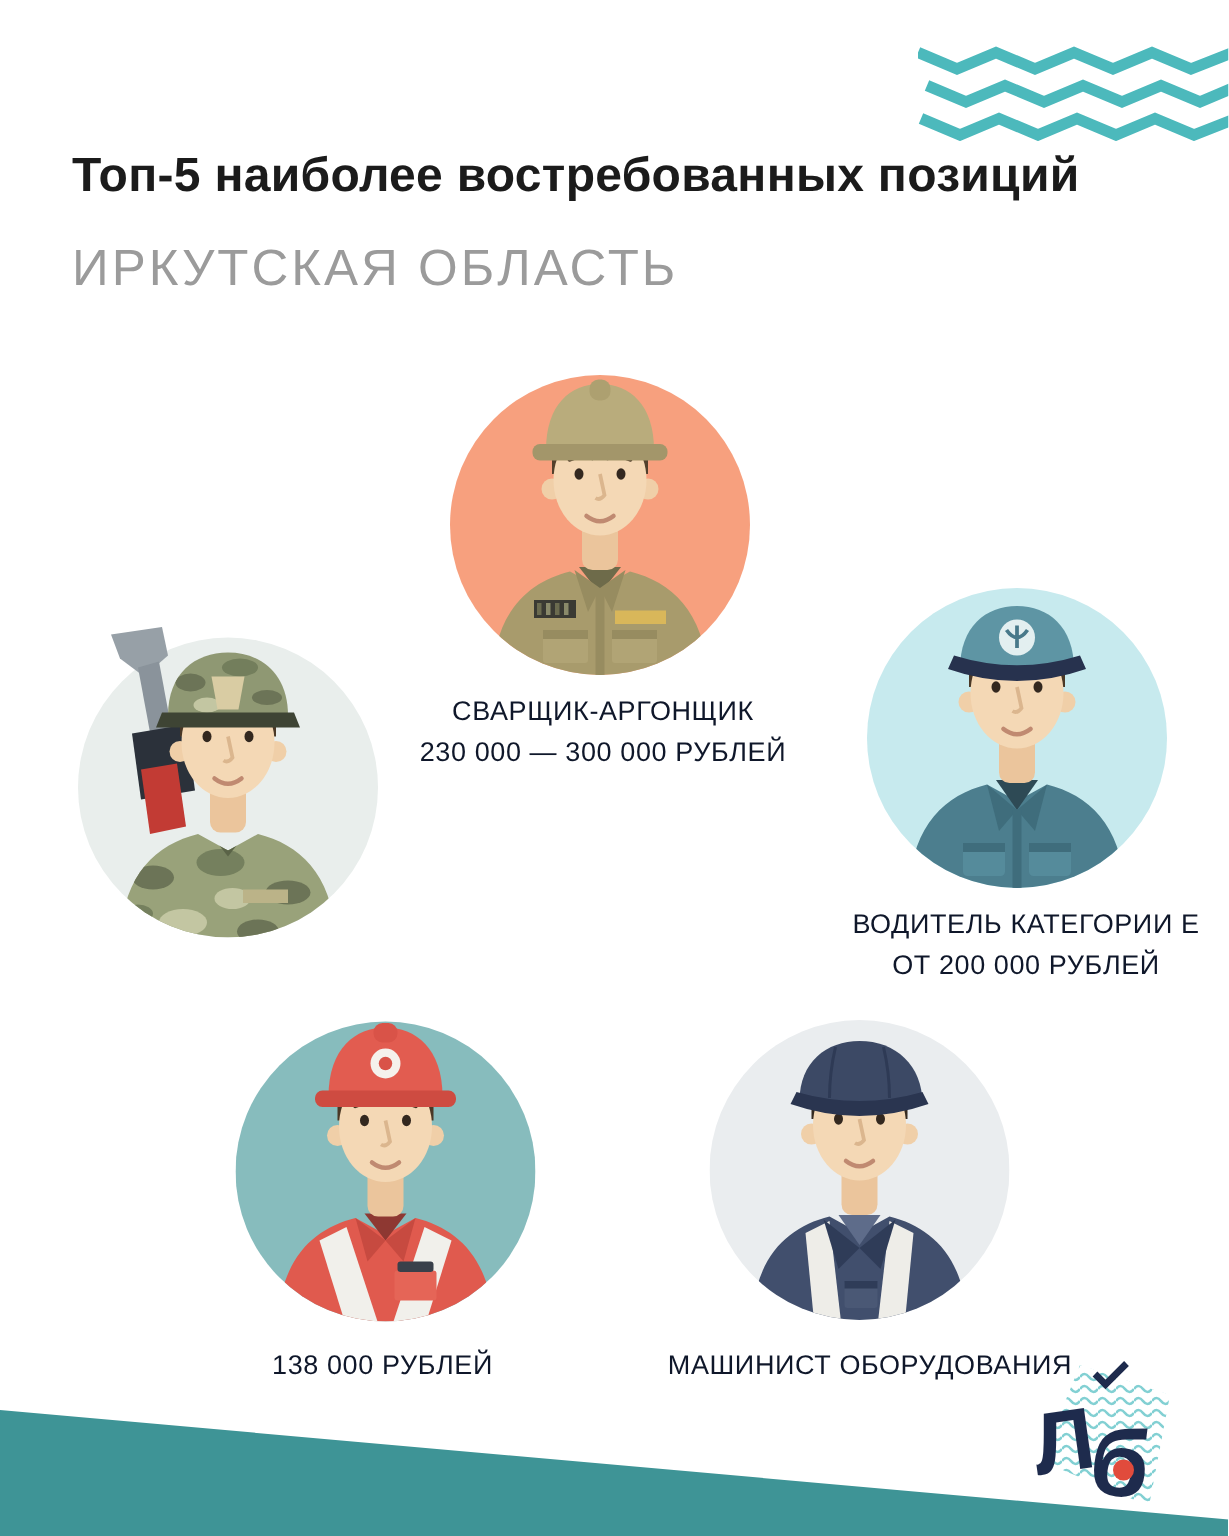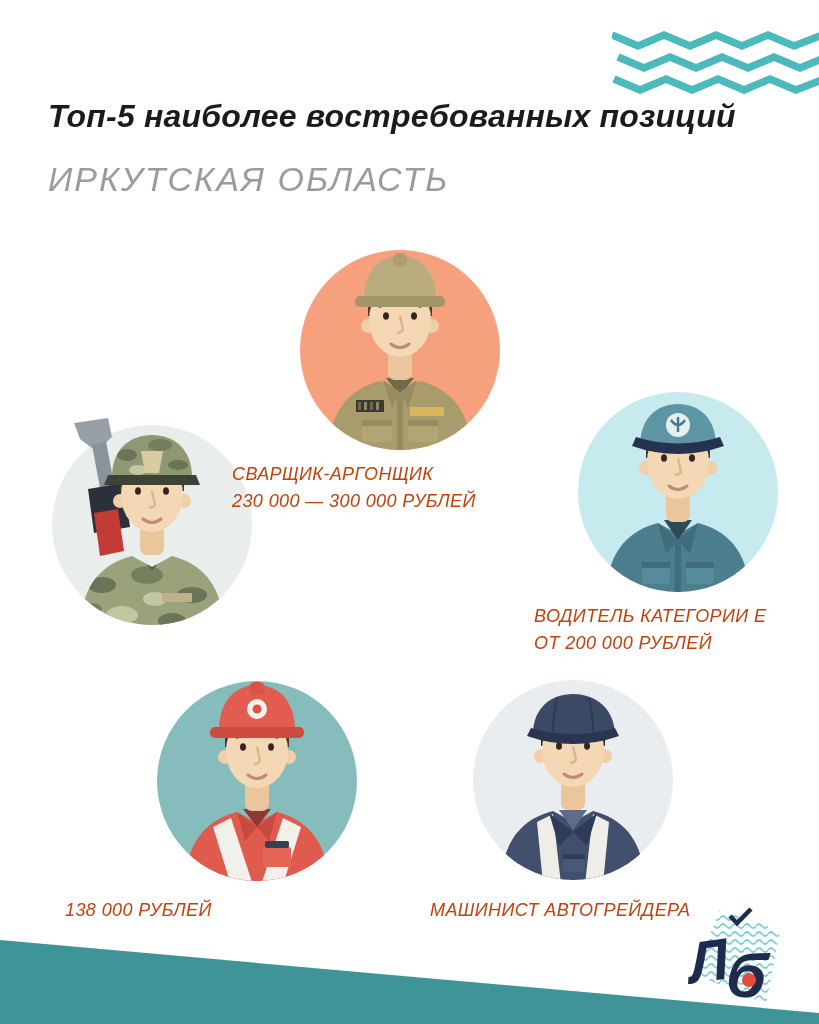--- a/index.html
+++ b/index.html
@@ -1,37 +1,37 @@
 <!DOCTYPE html>
 <html><head>
 <meta charset="utf-8">
 <style>
   html,body{margin:0;padding:0;background:#fff;}
   .page{position:relative;width:819px;height:1024px;background:#ffffff;overflow:hidden;
-        font-family:"Liberation Sans", sans-serif;font-style:italic;}
+        font-family:"Liberation Sans", sans-serif;}
 
   
   .header{position:absolute;left:48px;top:96px;width:740px;}
   .title{font-size:32px;font-weight:700;color:#1b1b1b;letter-spacing:.2px;line-height:1.25;}
   .subtitle{margin-top:24px;font-size:34px;font-weight:400;color:#9b9b9b;letter-spacing:2px;}
 
   
   .waves{position:absolute;left:612px;top:30px;width:207px;height:64px;overflow:hidden;}
 
   
   .avatar{position:absolute;width:200px;height:250px;}
   .avatar svg{display:block;}
   .pos-welder  {left:300px;top:200px;}
   .pos-military{left:52px; top:375px;}
   .pos-driver  {left:578px;top:342px;}
   .pos-mechanic{left:157px;top:631px;}
   .pos-grader  {left:473px;top:630px;}
 
   
-  .caption{position:absolute;color:#c2410c;}
+  .caption{position:absolute;text-align:center;color:#0f172a;}
   .cap-title,.cap-salary{font-size:18px;line-height:27px;letter-spacing:.4px;}
   .cap-welder  {left:232px;top:461px;width:340px;}
   .cap-military{left:0;    top:629px;width:310px;}
   .cap-driver  {left:534px;top:603px;width:300px;}
   .cap-mechanic{left:65px; top:897px;width:380px;}
   .cap-grader  {left:430px;top:897px;width:300px;}
 
   
   .band{position:absolute;left:0;top:935px;width:819px;height:89px;background:#3E9496;
         clip-path:polygon(0 5px,100% 78px,100% 89px,0 89px);}
@@ -306,21 +306,21 @@
     <div class="cap-salary">230 000 — 300 000 РУБЛЕЙ</div>
   </div>
   <div class="caption cap-driver">
     <div class="cap-title">ВОДИТЕЛЬ КАТЕГОРИИ Е</div>
     <div class="cap-salary">ОТ 200 000 РУБЛЕЙ</div>
   </div>
   <div class="caption cap-mechanic">
     <div class="cap-salary">138 000 РУБЛЕЙ</div>
   </div>
   <div class="caption cap-grader">
-    <div class="cap-title">МАШИНИСТ АВТОГРЕЙДЕРА</div>
+    <div class="cap-title">МАШИНИСТ ОБОРУДОВАНИЯ</div>
   </div>
 
   <div class="band"></div>
 
   <div class="logo">
     <svg width="112" height="102" viewBox="0 0 112 102">
       <defs>
         <pattern id="lw" width="12" height="8" patternUnits="userSpaceOnUse">
           <path d="M0,4 Q3,0 6,4 T12,4" stroke="#82D0D3" stroke-width="1.8" fill="none"></path>
         </pattern>

